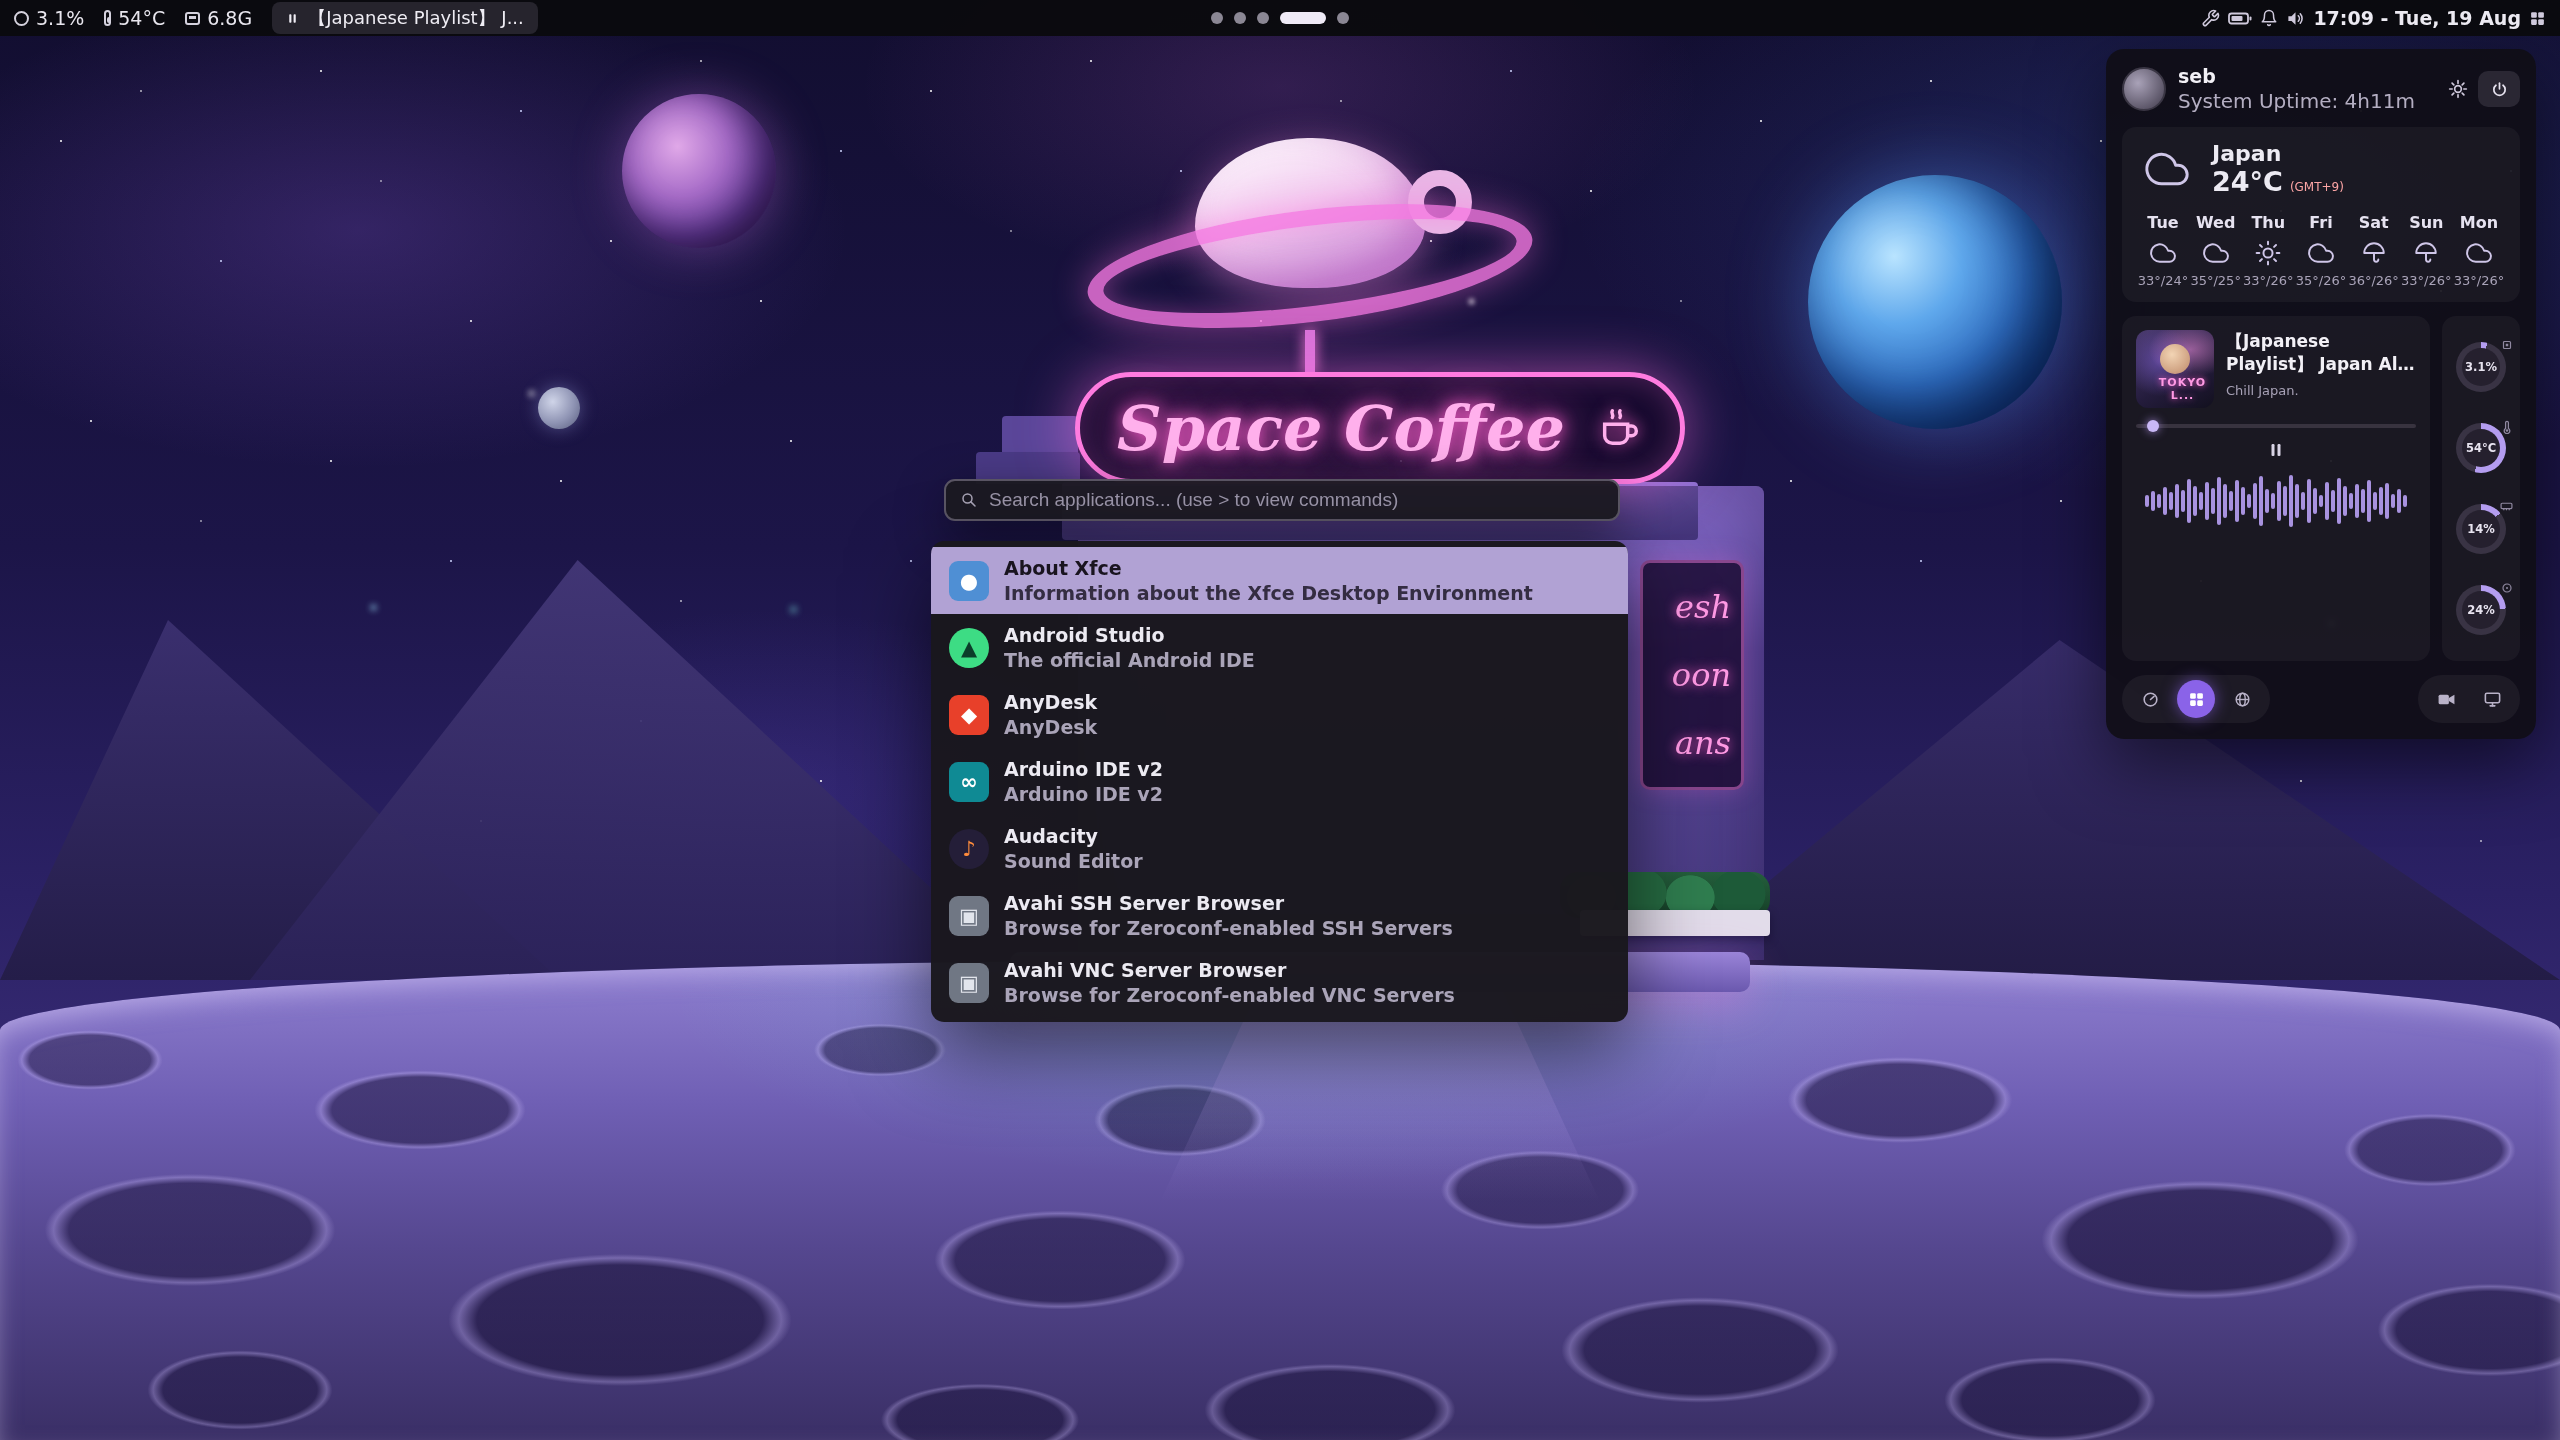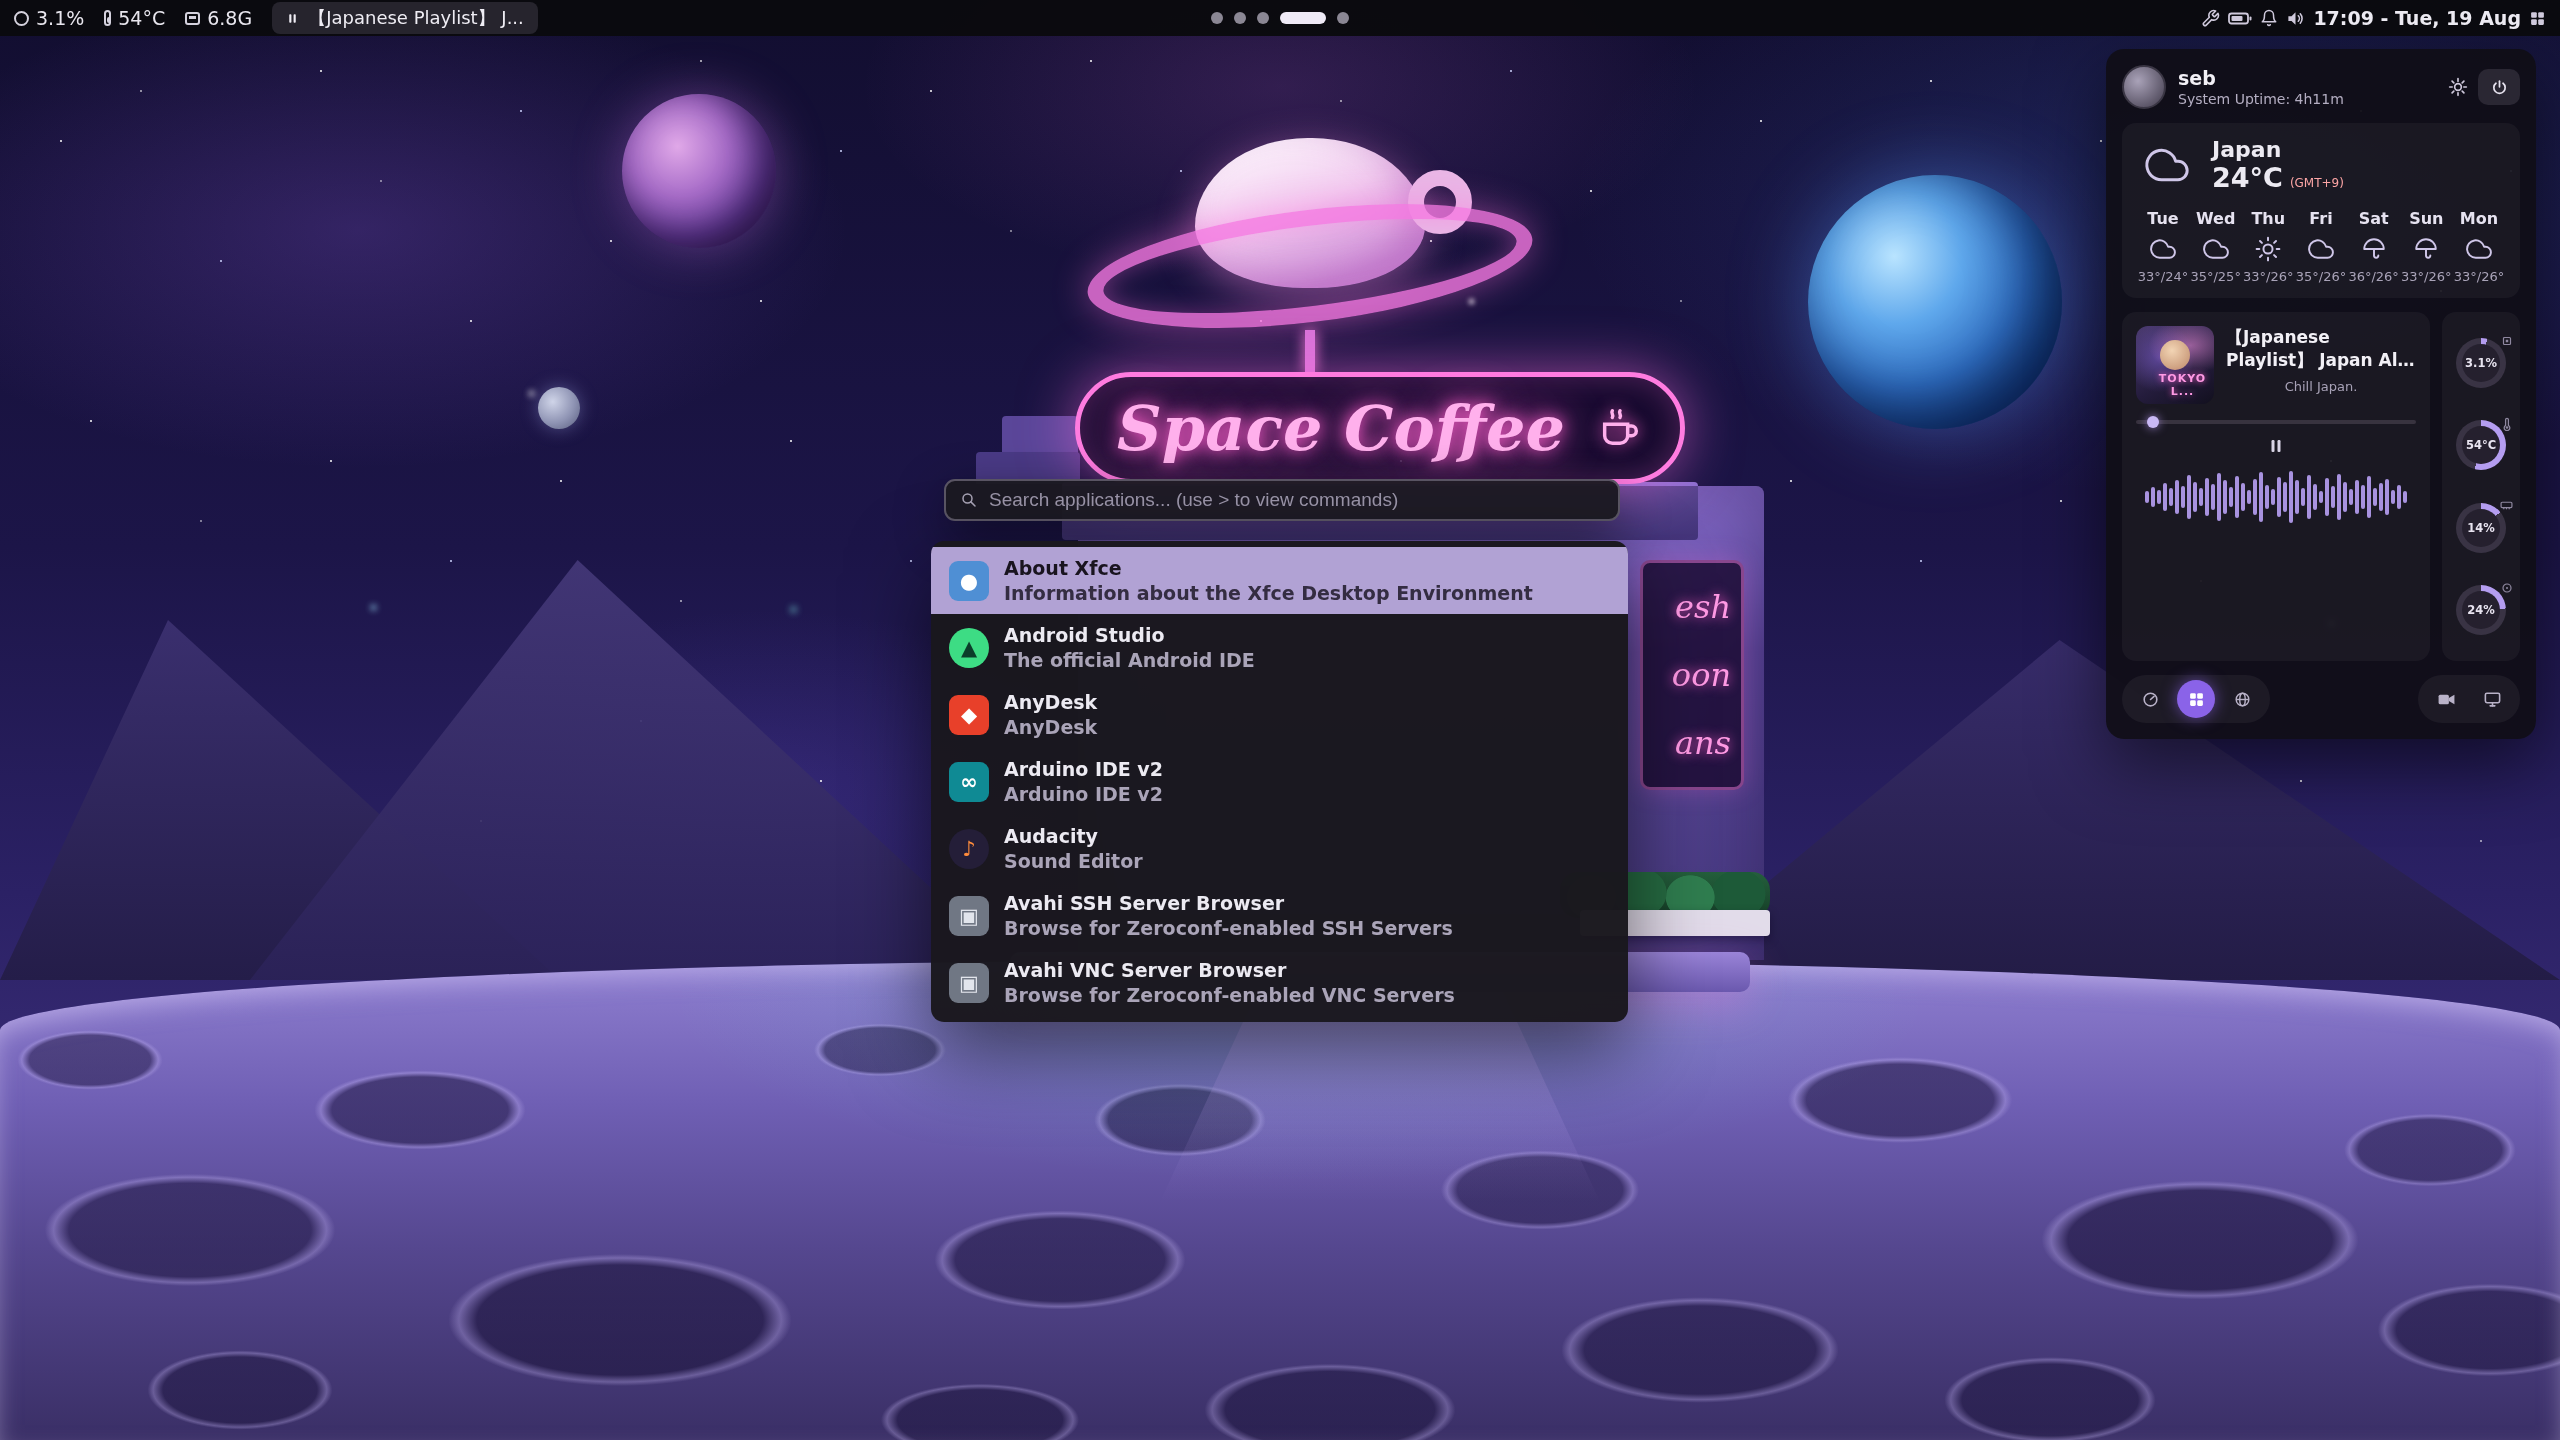--- a/index.html
+++ b/index.html
@@ -126,21 +126,21 @@
   .tb-clock{font-weight:bold;font-size:19px;}
 
   
   .panel{position:absolute;left:2106px;top:49px;width:430px;height:690px;z-index:45;
     background:rgba(16,14,22,.94);border-radius:18px;padding:16px;display:flex;flex-direction:column;gap:14px;
     box-shadow:0 24px 70px rgba(0,0,0,.55);}
   .user-card{display:flex;align-items:center;gap:12px;}
   .avatar{width:44px;height:44px;border-radius:50%;background:radial-gradient(circle at 35% 35%,#a9a2b8,#5a5466 75%);
     border:2px solid #3a3644;flex:none;}
   .user-name{font-weight:bold;font-size:19px;color:#f2f0f6;}
-  .user-uptime{font-size:14px;color:#b4aec2;margin-top:2px;}
+  .user-uptime{font-size:20px;color:#b4aec2;margin-top:2px;}
   .icon-btn{display:flex;align-items:center;justify-content:center;background:none;border:none;cursor:pointer;color:#cfc9dc;}
   .power-btn{width:42px;height:36px;border-radius:10px;background:#2a2733;color:#e8e4f0;}
   .card{background:rgba(255,255,255,.045);border-radius:14px;padding:14px 16px;}
   .weather-head{display:flex;align-items:center;gap:16px;}
   .weather-city{font-size:22px;font-weight:bold;}
   .weather-temp-row{display:flex;align-items:baseline;gap:7px;}
   .weather-temp{font-size:27px;font-weight:bold;}
   .weather-tz{font-size:12px;color:#fca5a5;}
   .forecast{display:flex;justify-content:space-between;margin-top:16px;}
   .fc-col{display:flex;flex-direction:column;align-items:center;gap:7px;width:50px;}
@@ -158,21 +158,21 @@
     background:
       radial-gradient(60px 40px at 70% 25%,rgba(255,150,230,.5),transparent 70%),
       radial-gradient(50px 50px at 30% 40%,rgba(120,90,200,.6),transparent 70%),
       linear-gradient(150deg,#4a3a6e,#241c3c 60%,#12101e);}
   .album-art::before{content:"";position:absolute;left:24px;top:14px;width:30px;height:30px;border-radius:50%;
     background:radial-gradient(circle at 40% 35%,#f2d4b4,#c89878 80%);}
   .art-text{position:absolute;left:0;right:0;bottom:6px;text-align:center;font-size:11px;font-weight:bold;
     color:#ff9ae4;text-shadow:0 0 6px #ff5ecc;letter-spacing:1px;padding-left:15px;}
   .media-title{font-size:17px;font-weight:bold;line-height:1.35;color:#f2f0f6;display:-webkit-box;
     -webkit-line-clamp:2;-webkit-box-orient:vertical;overflow:hidden;}
-  .media-sub{font-size:13px;color:#a7a1b6;margin-top:7px;text-align:center;}
+  .media-sub{font-size:13px;color:#a7a1b6;margin-top:7px;}
   .progress{margin-top:16px;height:4px;background:#38333f;border-radius:2px;position:relative;cursor:pointer;}
   .progress-dot{position:absolute;left:4%;top:-4px;width:12px;height:12px;border-radius:50%;background:#c9b8f5;
     box-shadow:0 0 10px rgba(185,155,245,.8);}
   .pause-row{display:flex;justify-content:center;margin-top:13px;}
   .waveform{margin-top:10px;height:64px;display:flex;align-items:center;justify-content:center;gap:2px;}
   .wbar{width:4px;background:#b49df0;border-radius:2px;opacity:.92;display:inline-block;}
   .gauge-card{width:78px;flex:none;display:flex;flex-direction:column;align-items:center;justify-content:space-around;padding:10px 0;}
   .gauge-wrap{position:relative;}
   .gauge{width:50px;height:50px;border-radius:50%;display:flex;align-items:center;justify-content:center;}
   .gauge-inner{width:38px;height:38px;border-radius:50%;background:#25202e;display:flex;align-items:center;justify-content:center;

